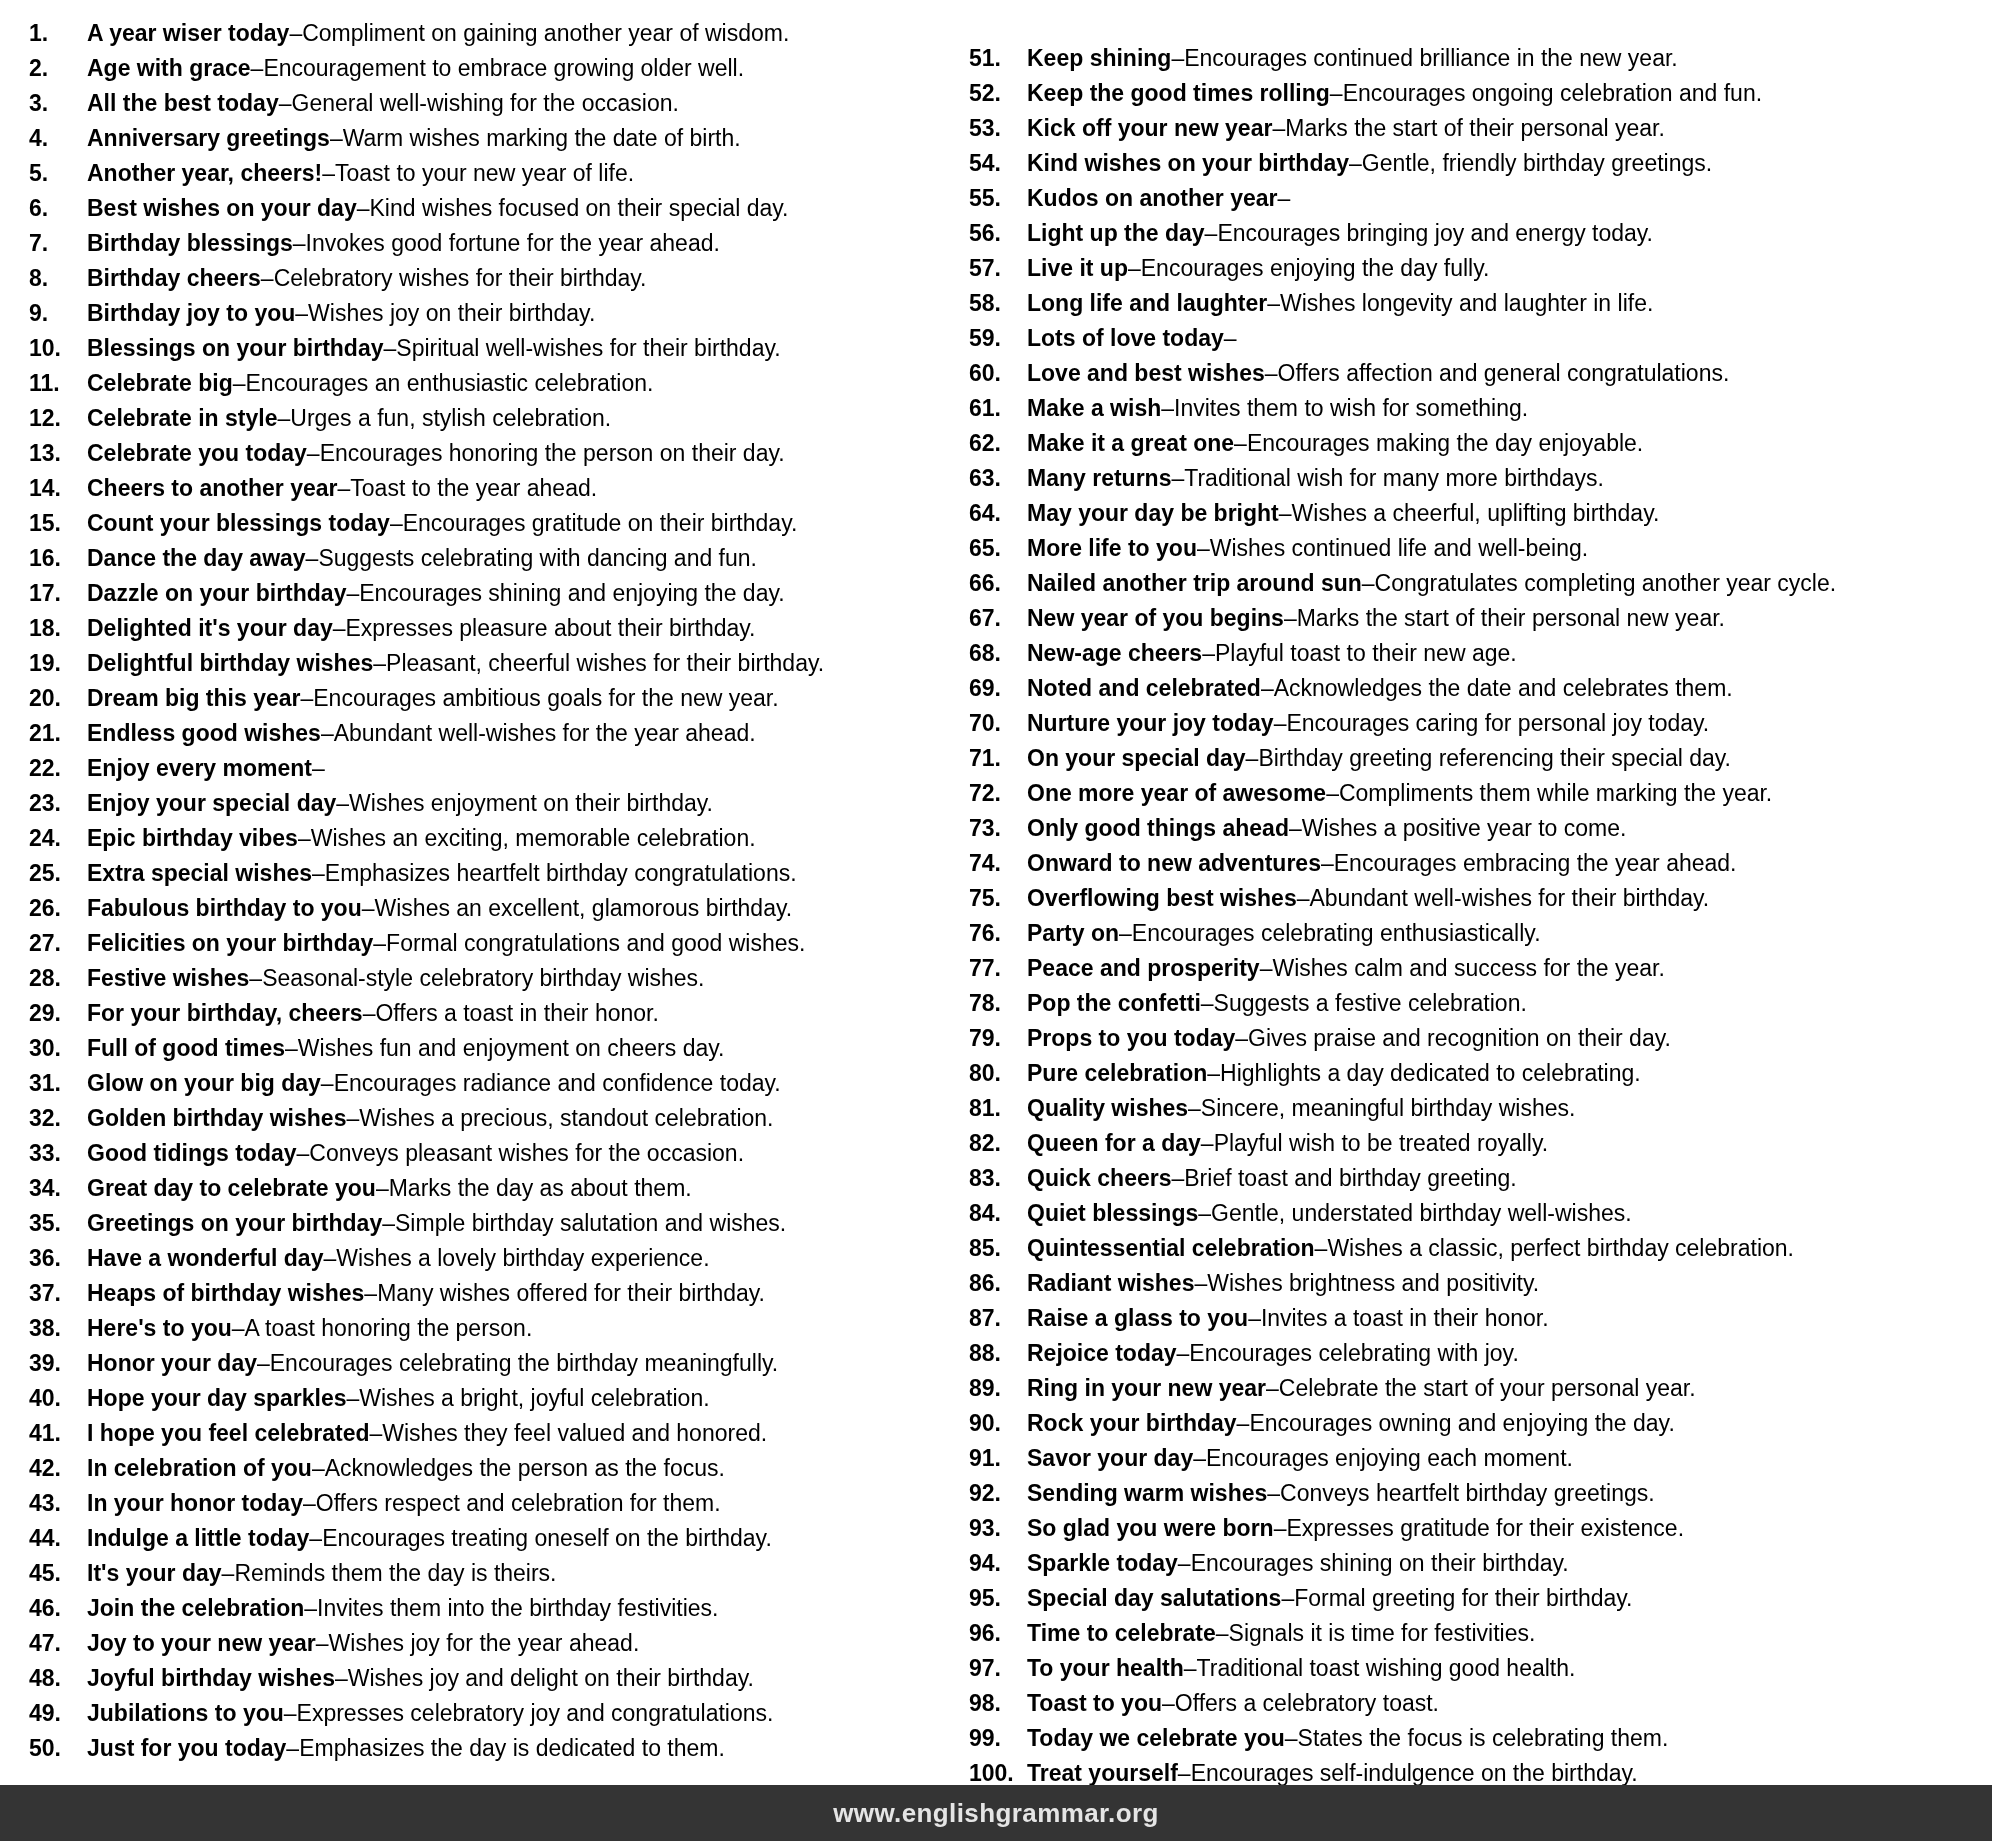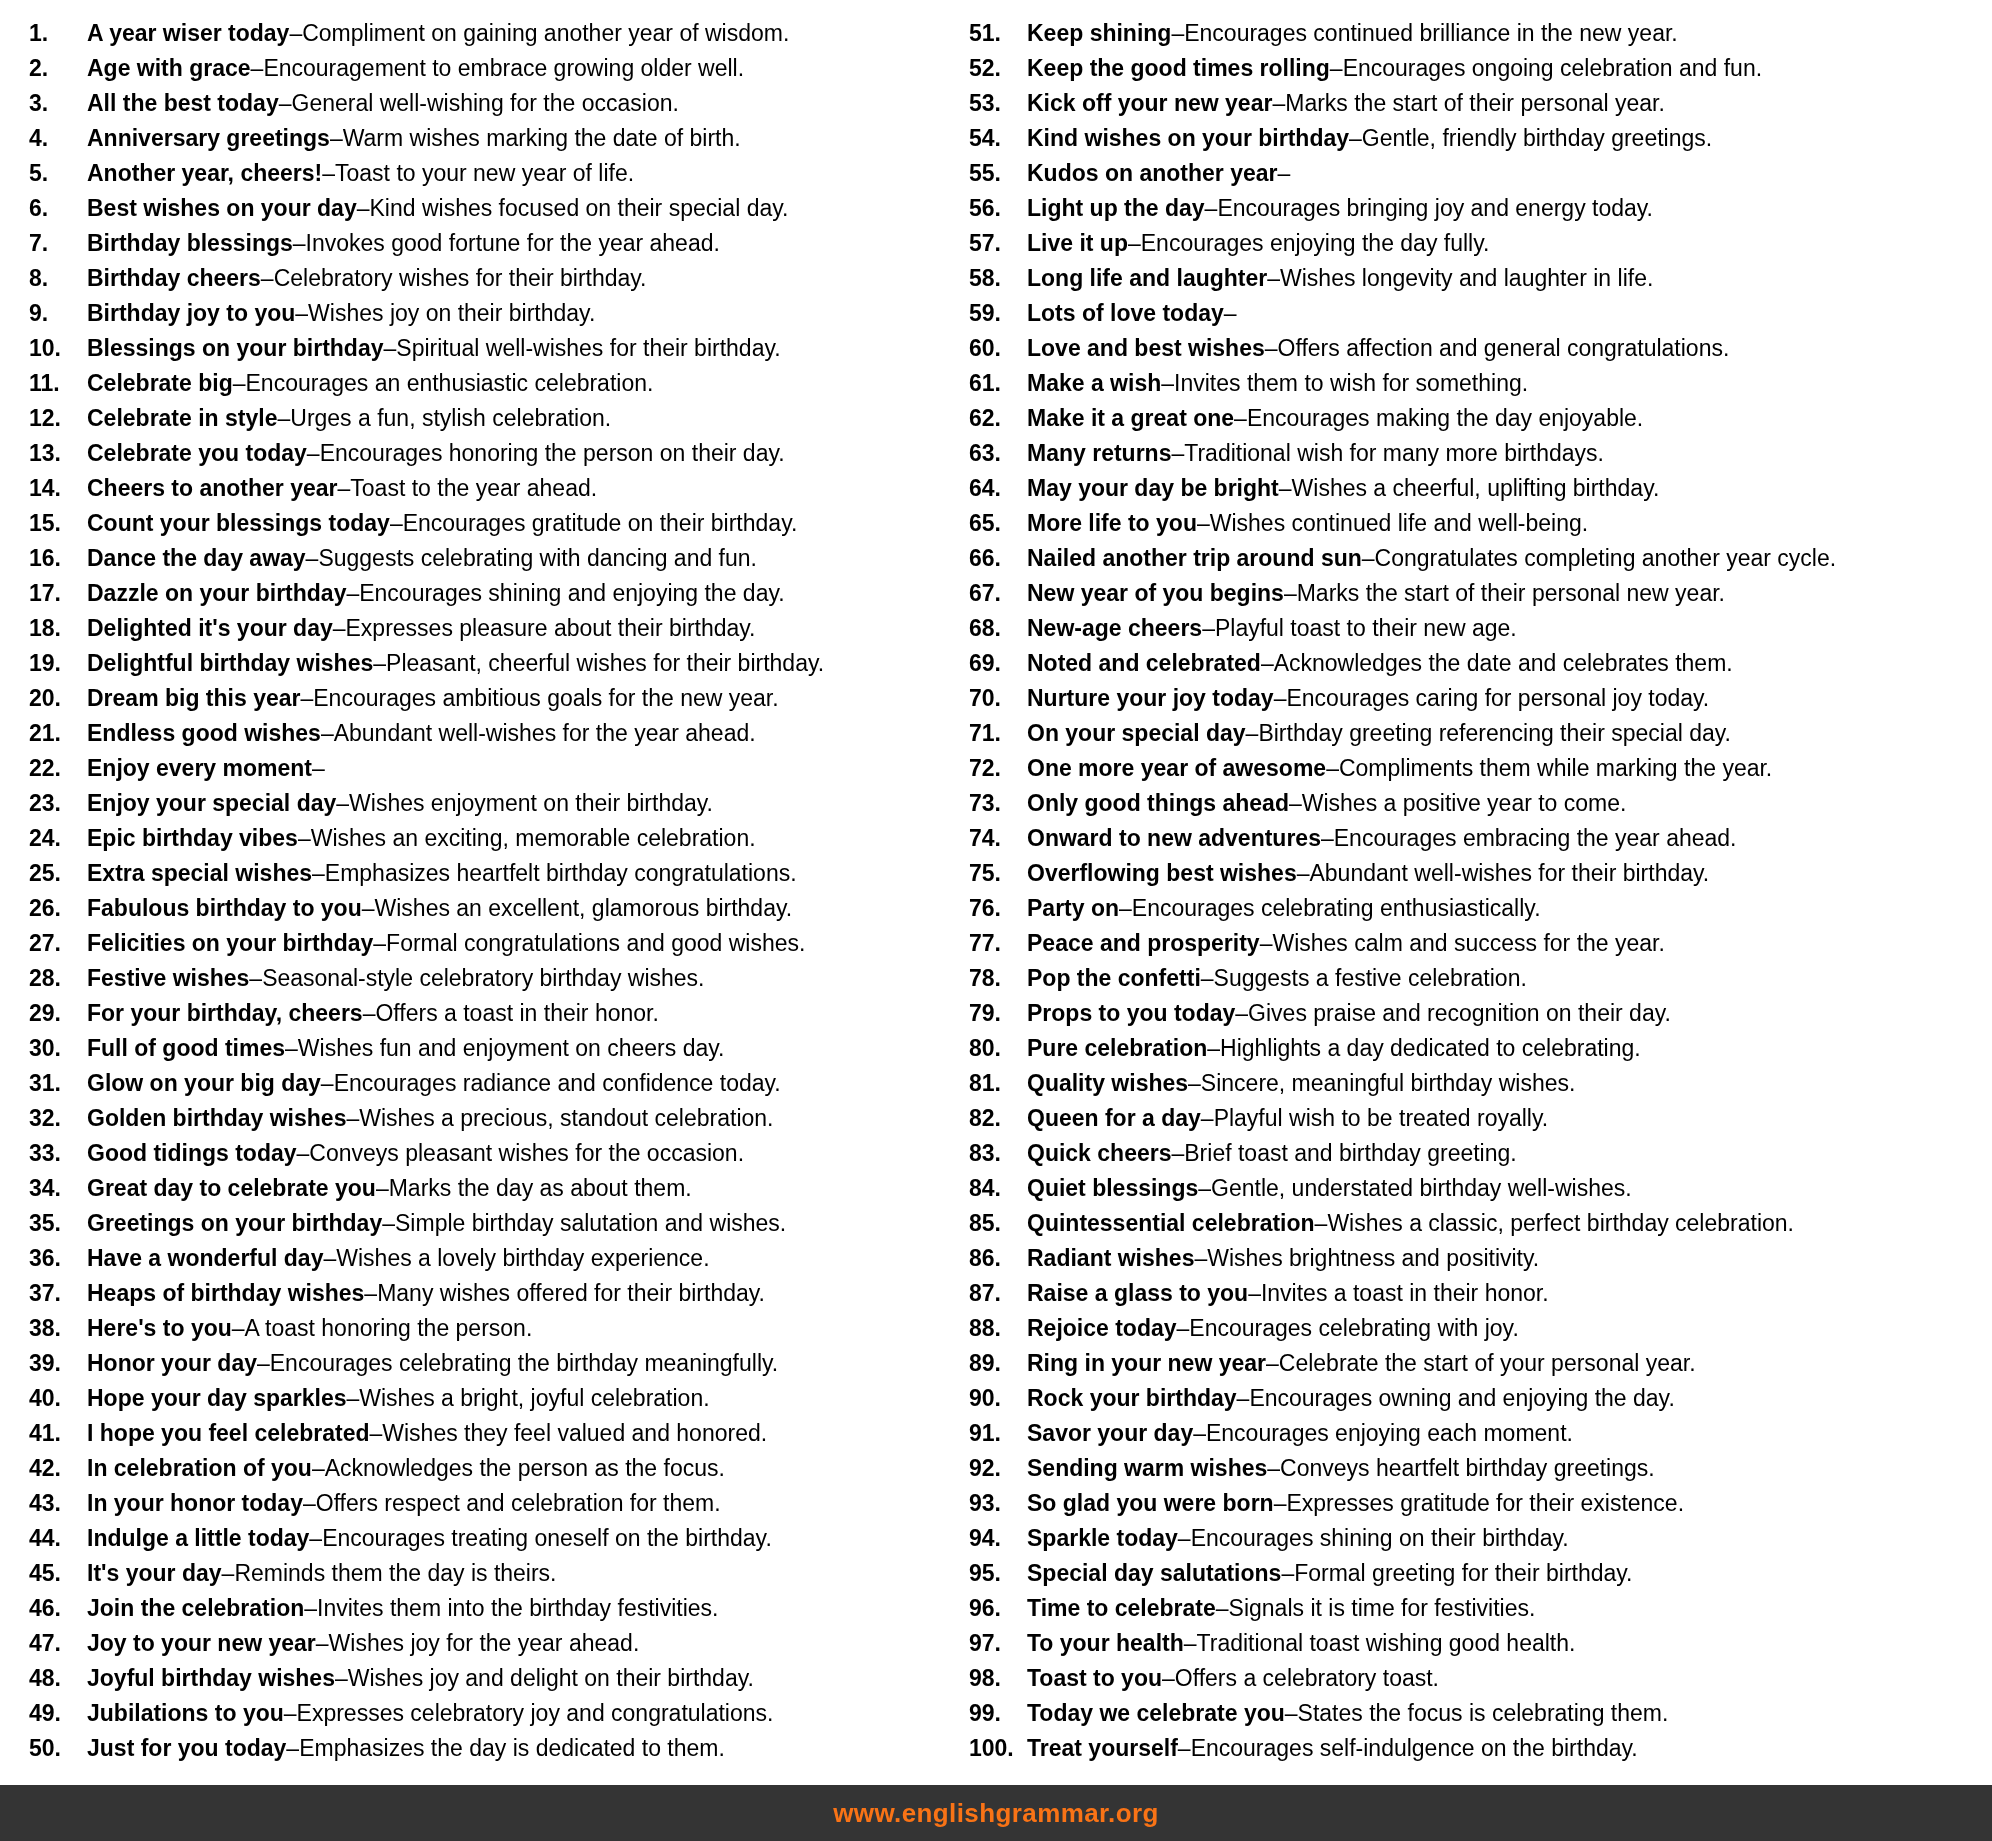--- a/index.html
+++ b/index.html
@@ -12,21 +12,21 @@
   }
   .page { position: relative; width: 1992px; height: 1841px; overflow: hidden; }
   .columns {
     display: flex;
     padding-top: 15.6px;
     height: 1770px;
     overflow: hidden;
   }
   .col { box-sizing: border-box; }
   .col-left  { width: 940px; margin-left: 29px; }
-  .col-right { width: 1016px; margin-left: 0; }
+  .col-right { width: 1016px; margin-left: 0; margin-top: 25px; }
   .row {
     display: flex;
     height: 35px;
     line-height: 35px;
     font-size: 23px;
     white-space: nowrap;
   }
   .num {
     font-weight: 700;
     min-width: 58px;
@@ -650,16 +650,16 @@
         </div>
         <div class="row">
           <span class="num">100.</span>
           <span class="phrase">Treat yourself</span>
           <span class="sep"> – </span>
           <span class="desc">Encourages self-indulgence on the birthday.</span>
         </div>
       </div>
   </div>
   <div class="footer" style="background: rgb(52, 52, 52);">
-    <span style="color: #f97316;">www.englishgrammar.org</span>
+    <span style="color: #e5e5e5;">www.englishgrammar.org</span>
   </div>
 </div>
 
 
 </body></html>

